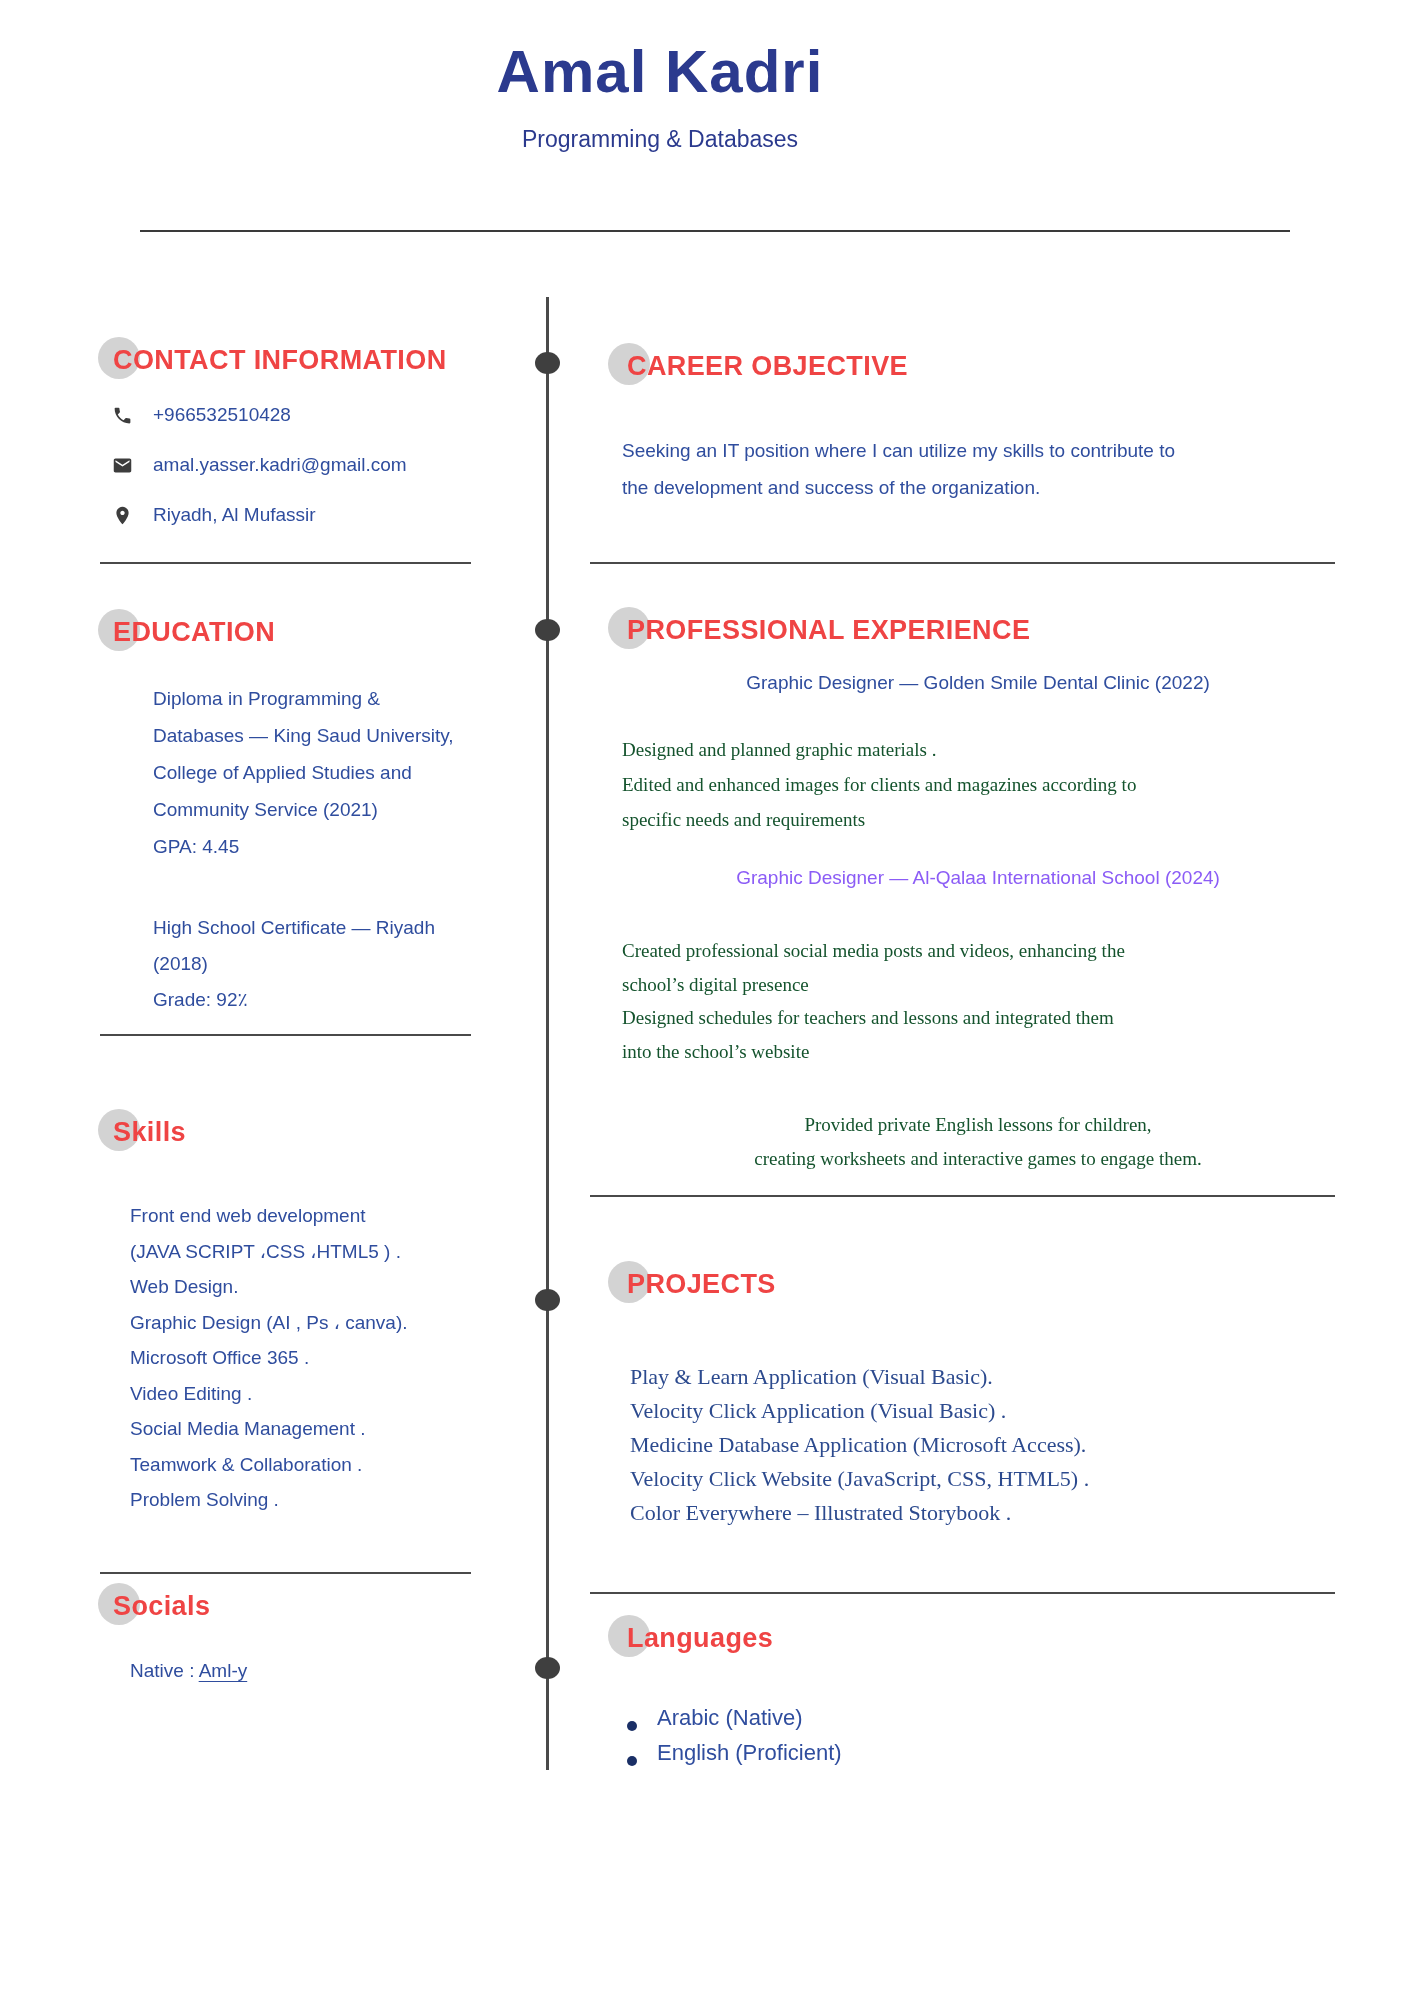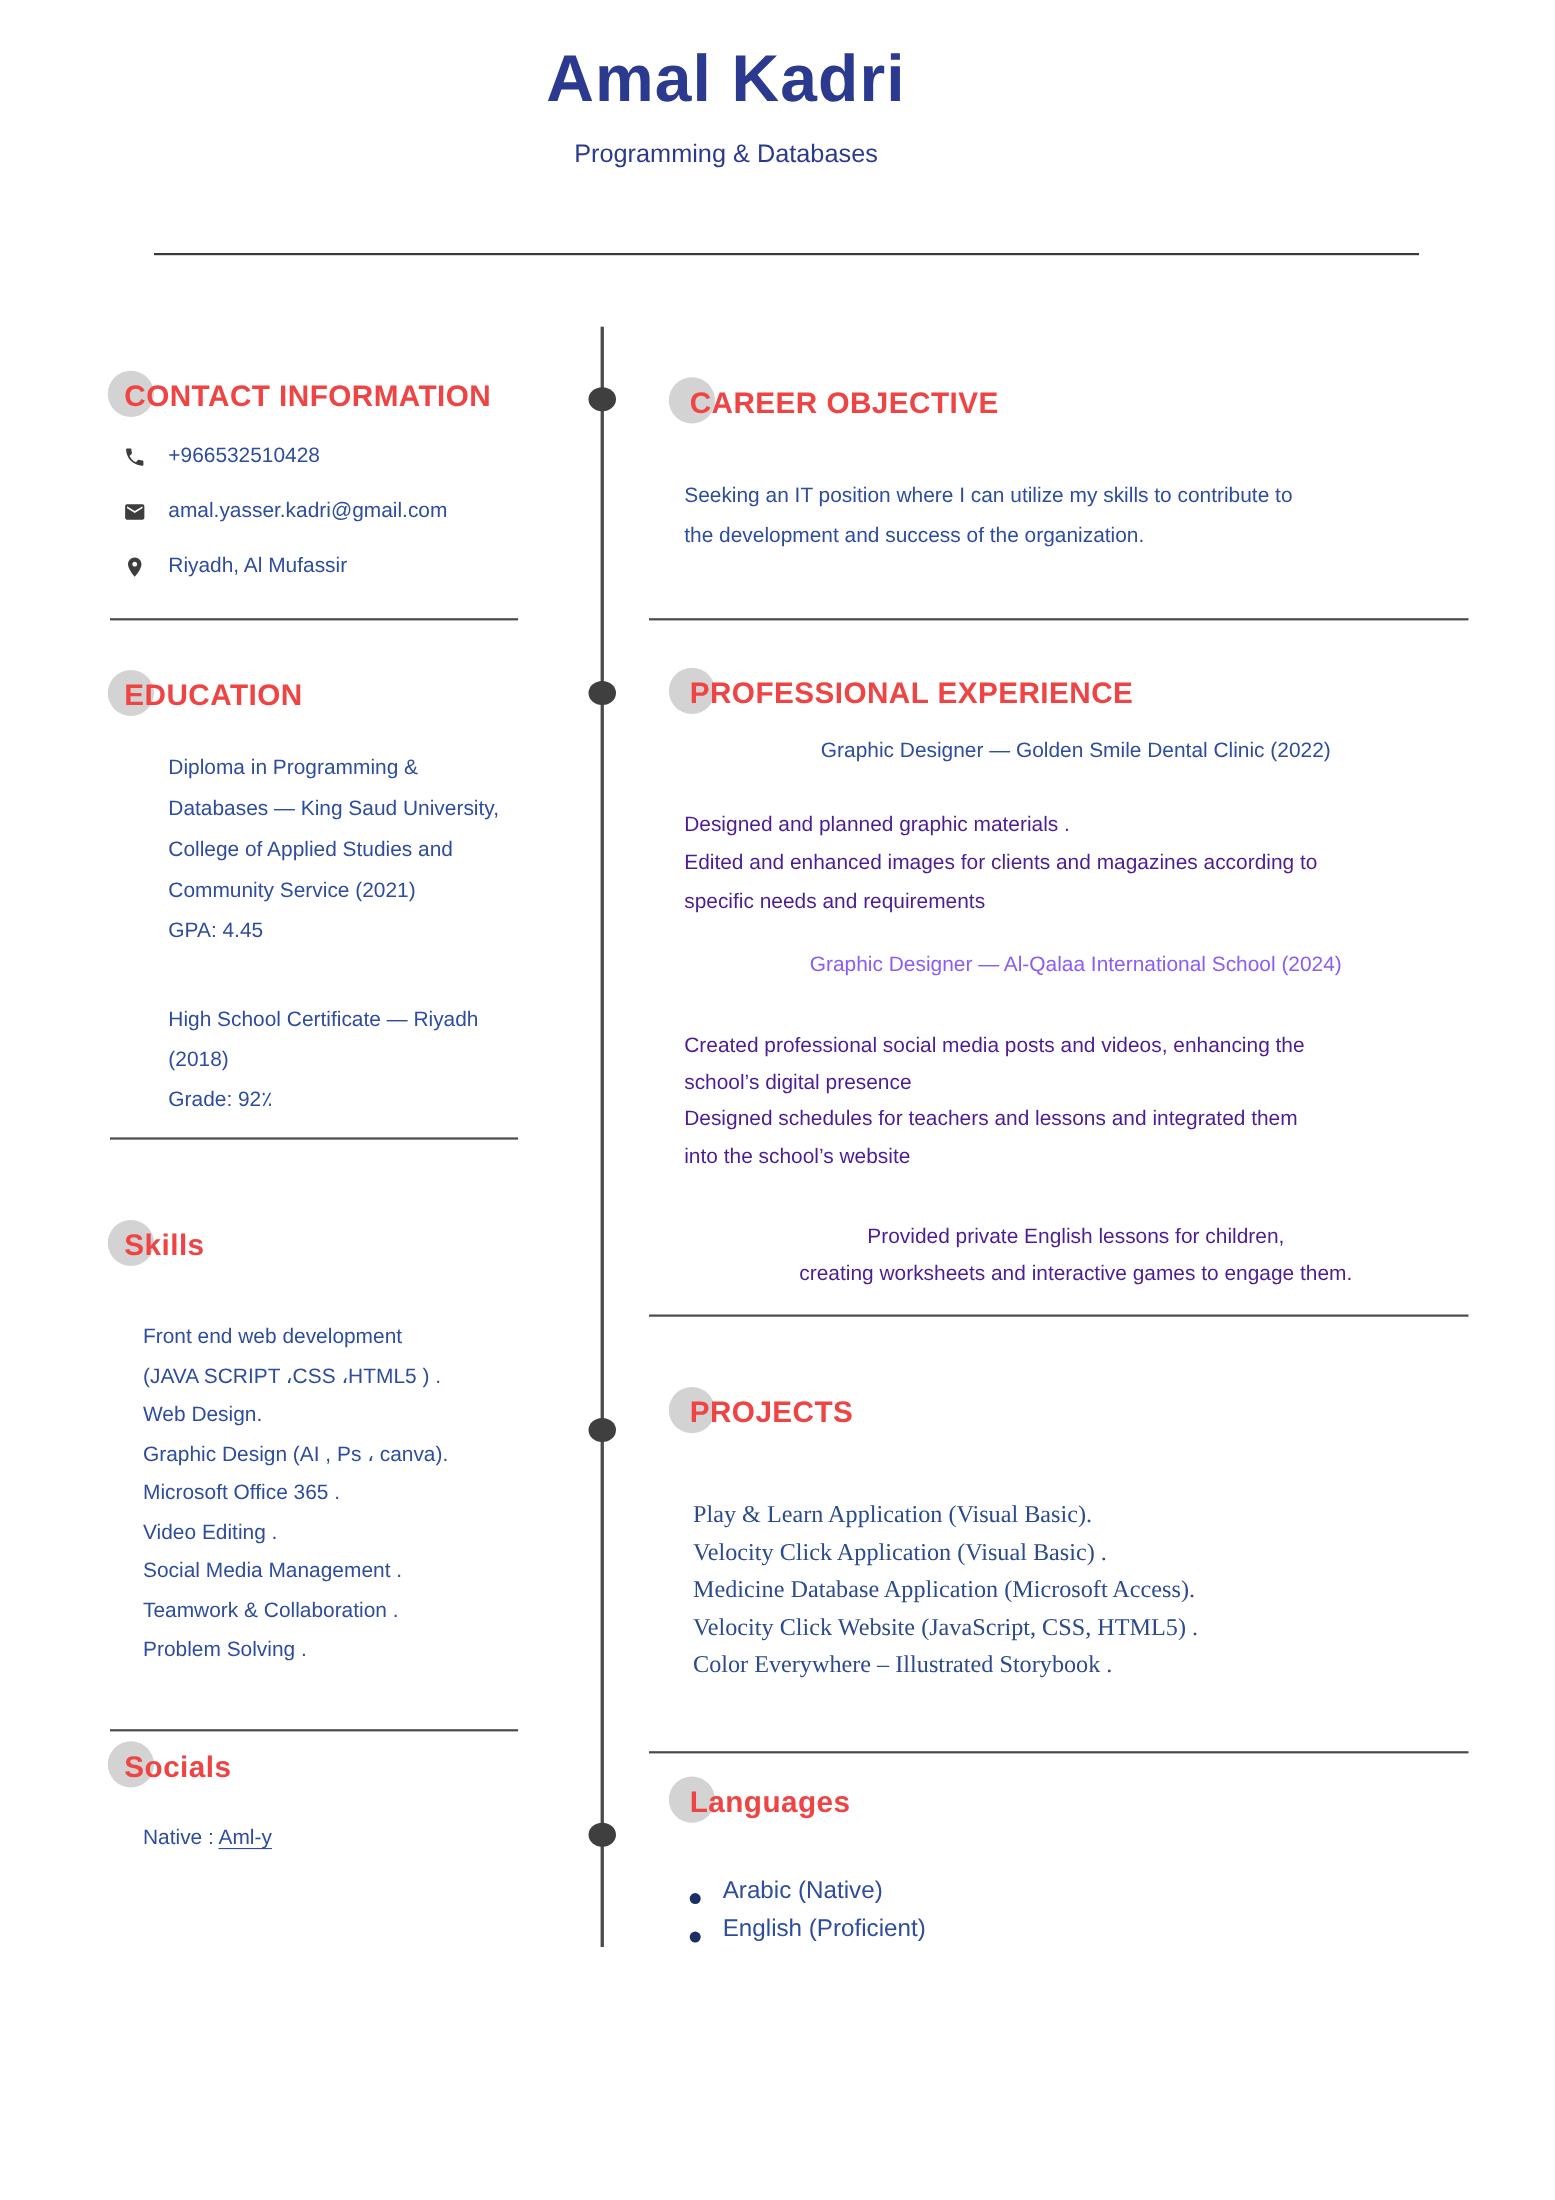--- a/index.html
+++ b/index.html
@@ -61,21 +61,21 @@
   .socials-link{color:#2f4d9e;text-decoration:underline;text-underline-offset:4px;cursor:pointer;}
   
   .objective-text{margin-top:50px;font-size:19px;line-height:37px;color:#2f4d9e;}
   
   .job-title{margin-top:26px;text-align:center;font-size:19px;color:#2f4d9e;}
   .job1-lines{margin-top:38px;}
   .job1-lines .xline{line-height:35px;}
   .job-title2{margin-top:30px;text-align:center;font-size:19px;color:#8b5cf6;}
   .job2-lines{margin-top:45px;}
   .job2-lines .xline{line-height:33.5px;}
-  .xline{font-size:19px;color:#4c1d95;}
+  .xline{font-size:19px;color:#14532d;font-family:Liberation Serif, serif;}
   .exp-note{margin-top:40px;text-align:center;}
   .exp-note .xline{line-height:34px;}
   
   .projects-list{margin-top:60px;}
   .project-line{
     padding-left:8px;font-size:22px;line-height:34px;color:#2c4a8e;
     font-family:"Liberation Serif","DejaVu Serif",serif;
   }
   
   .lang-list{margin-top:42px;}

